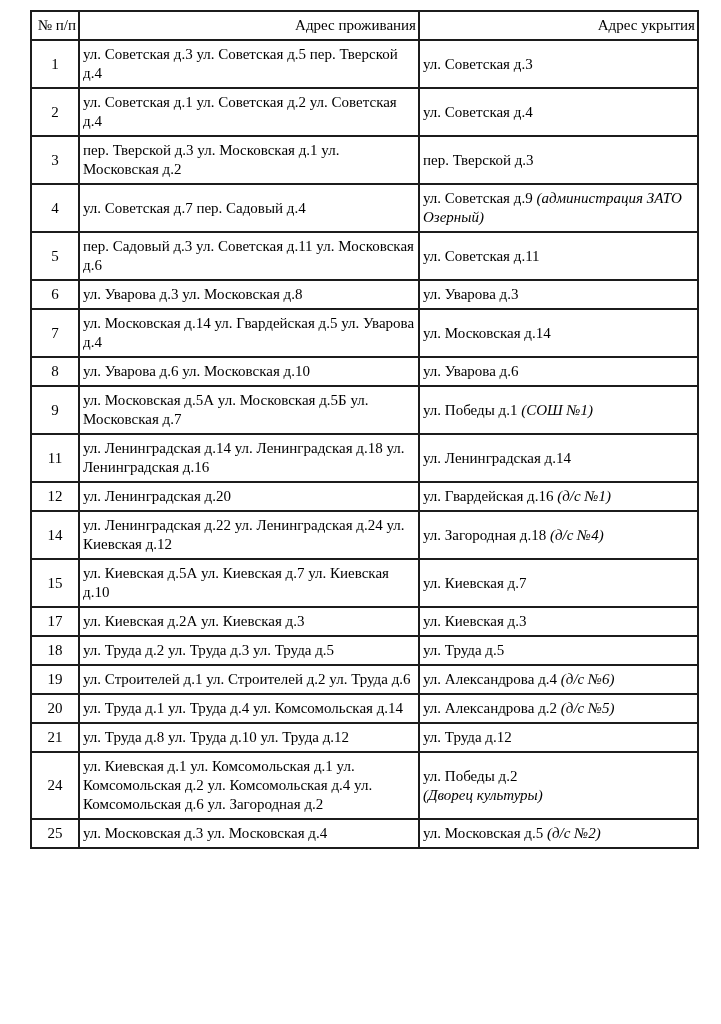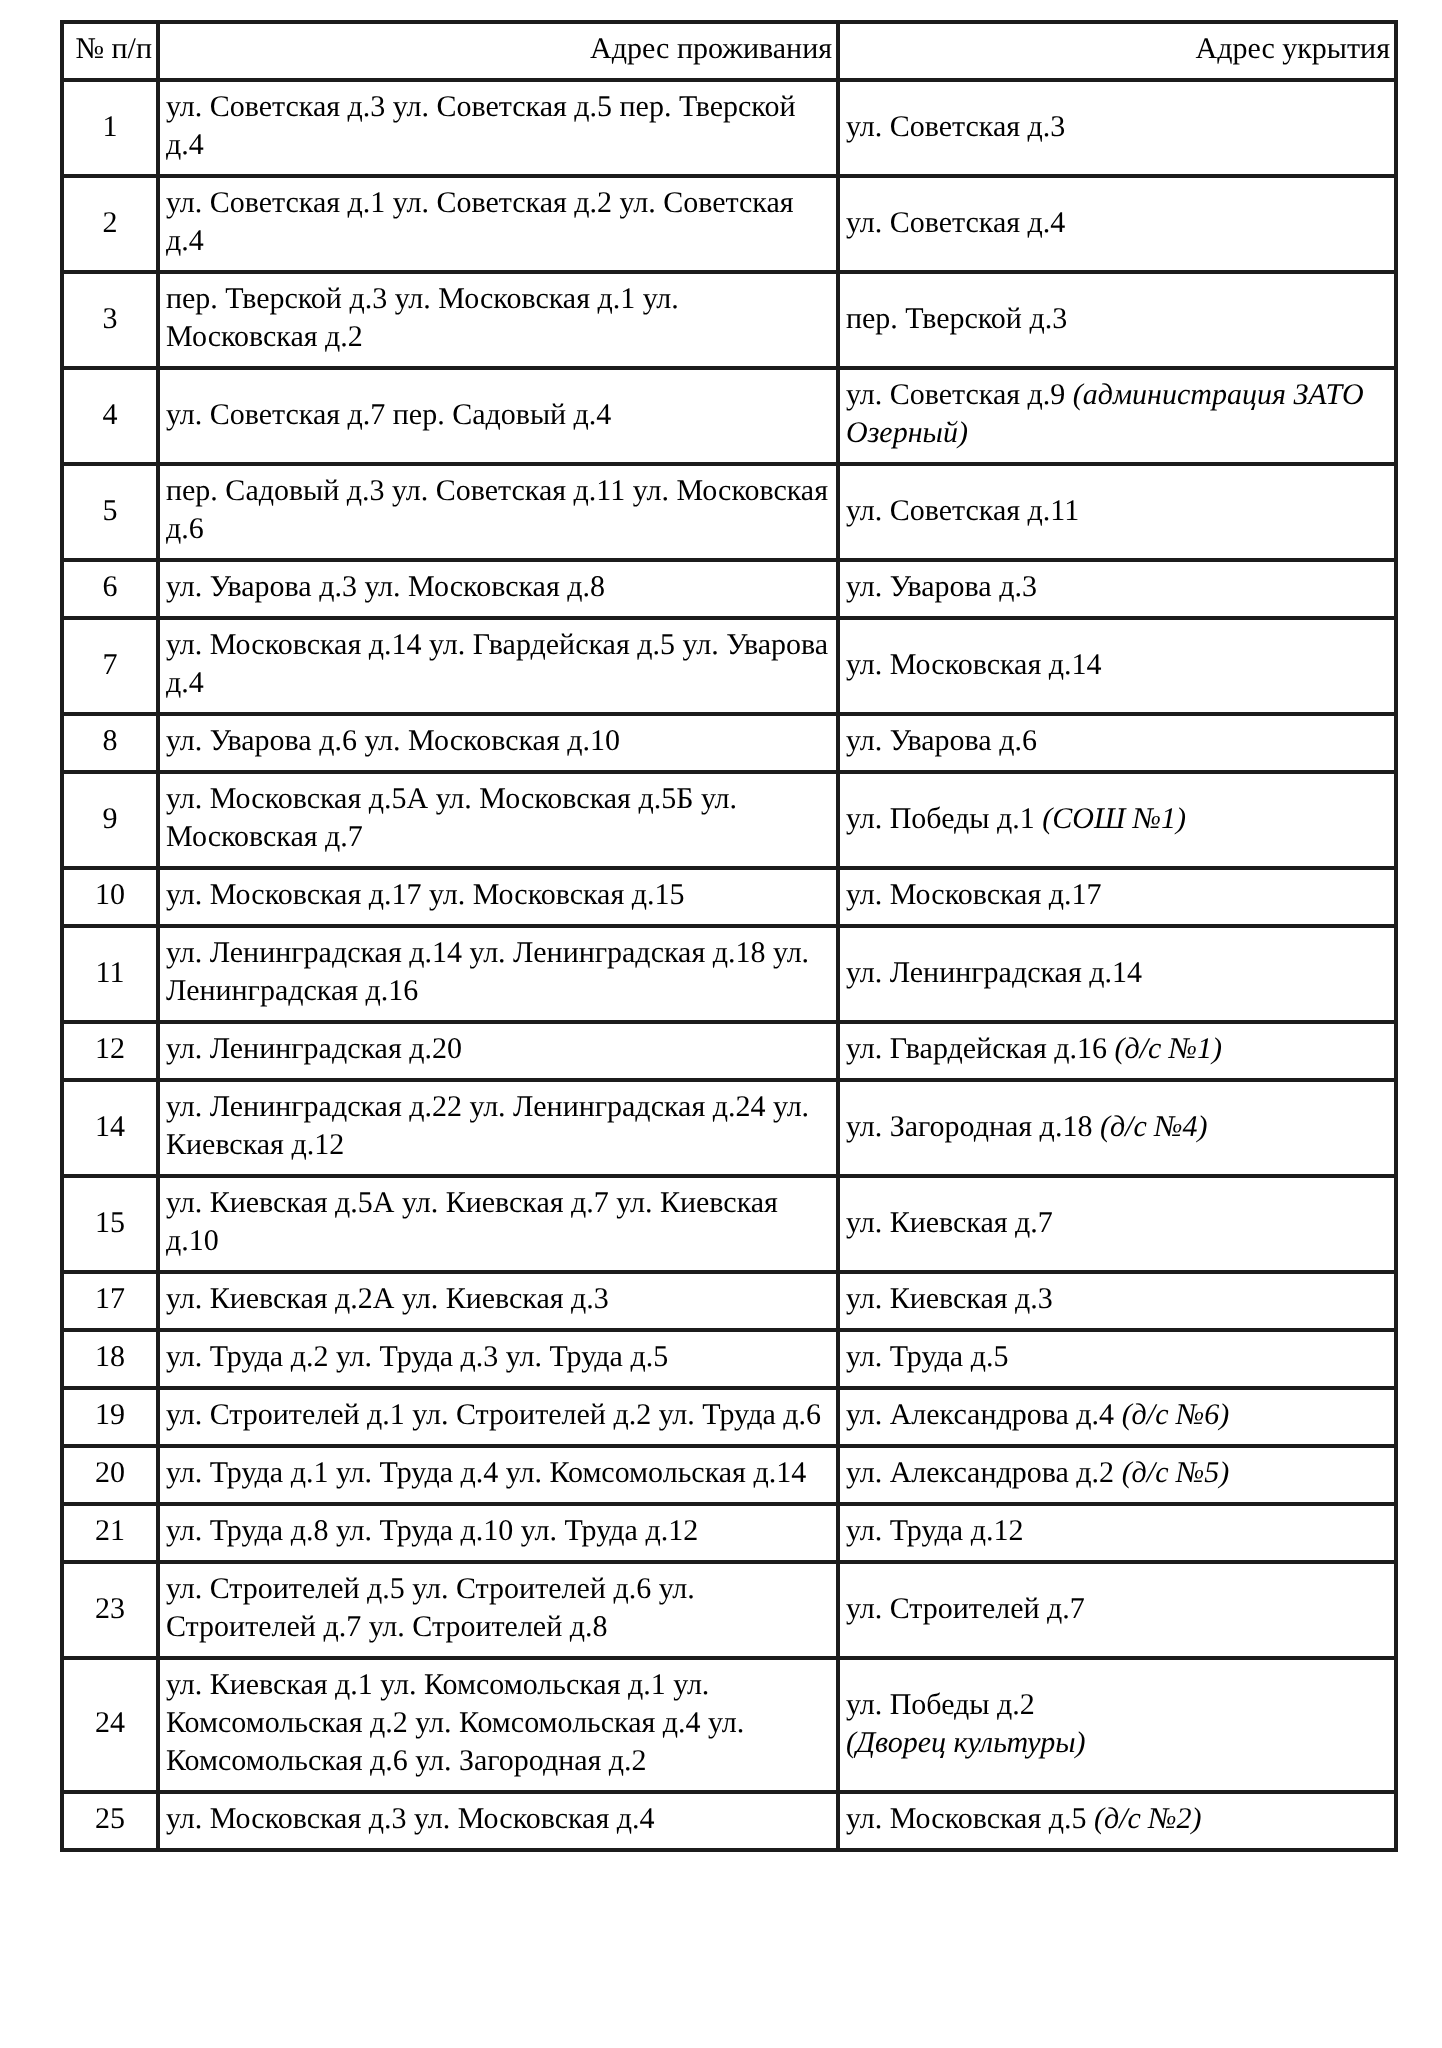--- a/index.html
+++ b/index.html
@@ -106,25 +106,20 @@
           <td class="cell-num">8</td>
           <td class="cell-res">ул. Уварова д.6 ул. Московская д.10</td>
           <td class="cell-shel"><span>ул. Уварова д.6</span></td>
         </tr>
         <tr>
           <td class="cell-num">9</td>
           <td class="cell-res">ул. Московская д.5А ул. Московская д.5Б ул. Московская д.7</td>
           <td class="cell-shel"><span>ул. Победы д.1</span> <em>(СОШ №1)</em></td>
         </tr>
         <tr>
-          <td class="cell-num">10</td>
-          <td class="cell-res">ул. Московская д.17 ул. Московская д.15</td>
-          <td class="cell-shel"><span>ул. Московская д.17</span></td>
-        </tr>
-        <tr>
           <td class="cell-num">11</td>
           <td class="cell-res">ул. Ленинградская д.14 ул. Ленинградская д.18 ул. Ленинградская д.16</td>
           <td class="cell-shel"><span>ул. Ленинградская д.14</span></td>
         </tr>
         <tr>
           <td class="cell-num">12</td>
           <td class="cell-res">ул. Ленинградская д.20</td>
           <td class="cell-shel"><span>ул. Гвардейская д.16</span> <em>(д/с №1)</em></td>
         </tr>
         <tr>
@@ -156,25 +151,20 @@
           <td class="cell-num">20</td>
           <td class="cell-res">ул. Труда д.1 ул. Труда д.4 ул. Комсомольская д.14</td>
           <td class="cell-shel"><span>ул. Александрова д.2</span> <em>(д/с №5)</em></td>
         </tr>
         <tr>
           <td class="cell-num">21</td>
           <td class="cell-res">ул. Труда д.8 ул. Труда д.10 ул. Труда д.12</td>
           <td class="cell-shel"><span>ул. Труда д.12</span></td>
         </tr>
         <tr>
-          <td class="cell-num">23</td>
-          <td class="cell-res">ул. Строителей д.5 ул. Строителей д.6 ул. Строителей д.7 ул. Строителей д.8</td>
-          <td class="cell-shel"><span>ул. Строителей д.7</span></td>
-        </tr>
-        <tr>
           <td class="cell-num">24</td>
           <td class="cell-res">ул. Киевская д.1 ул. Комсомольская д.1 ул. Комсомольская д.2 ул. Комсомольская д.4 ул. Комсомольская д.6 ул. Загородная д.2</td>
           <td class="cell-shel"><span>ул. Победы д.2</span><br><em>(Дворец культуры)</em></td>
         </tr>
         <tr>
           <td class="cell-num">25</td>
           <td class="cell-res">ул. Московская д.3 ул. Московская д.4</td>
           <td class="cell-shel"><span>ул. Московская д.5</span> <em>(д/с №2)</em></td>
         </tr>
       </tbody>

